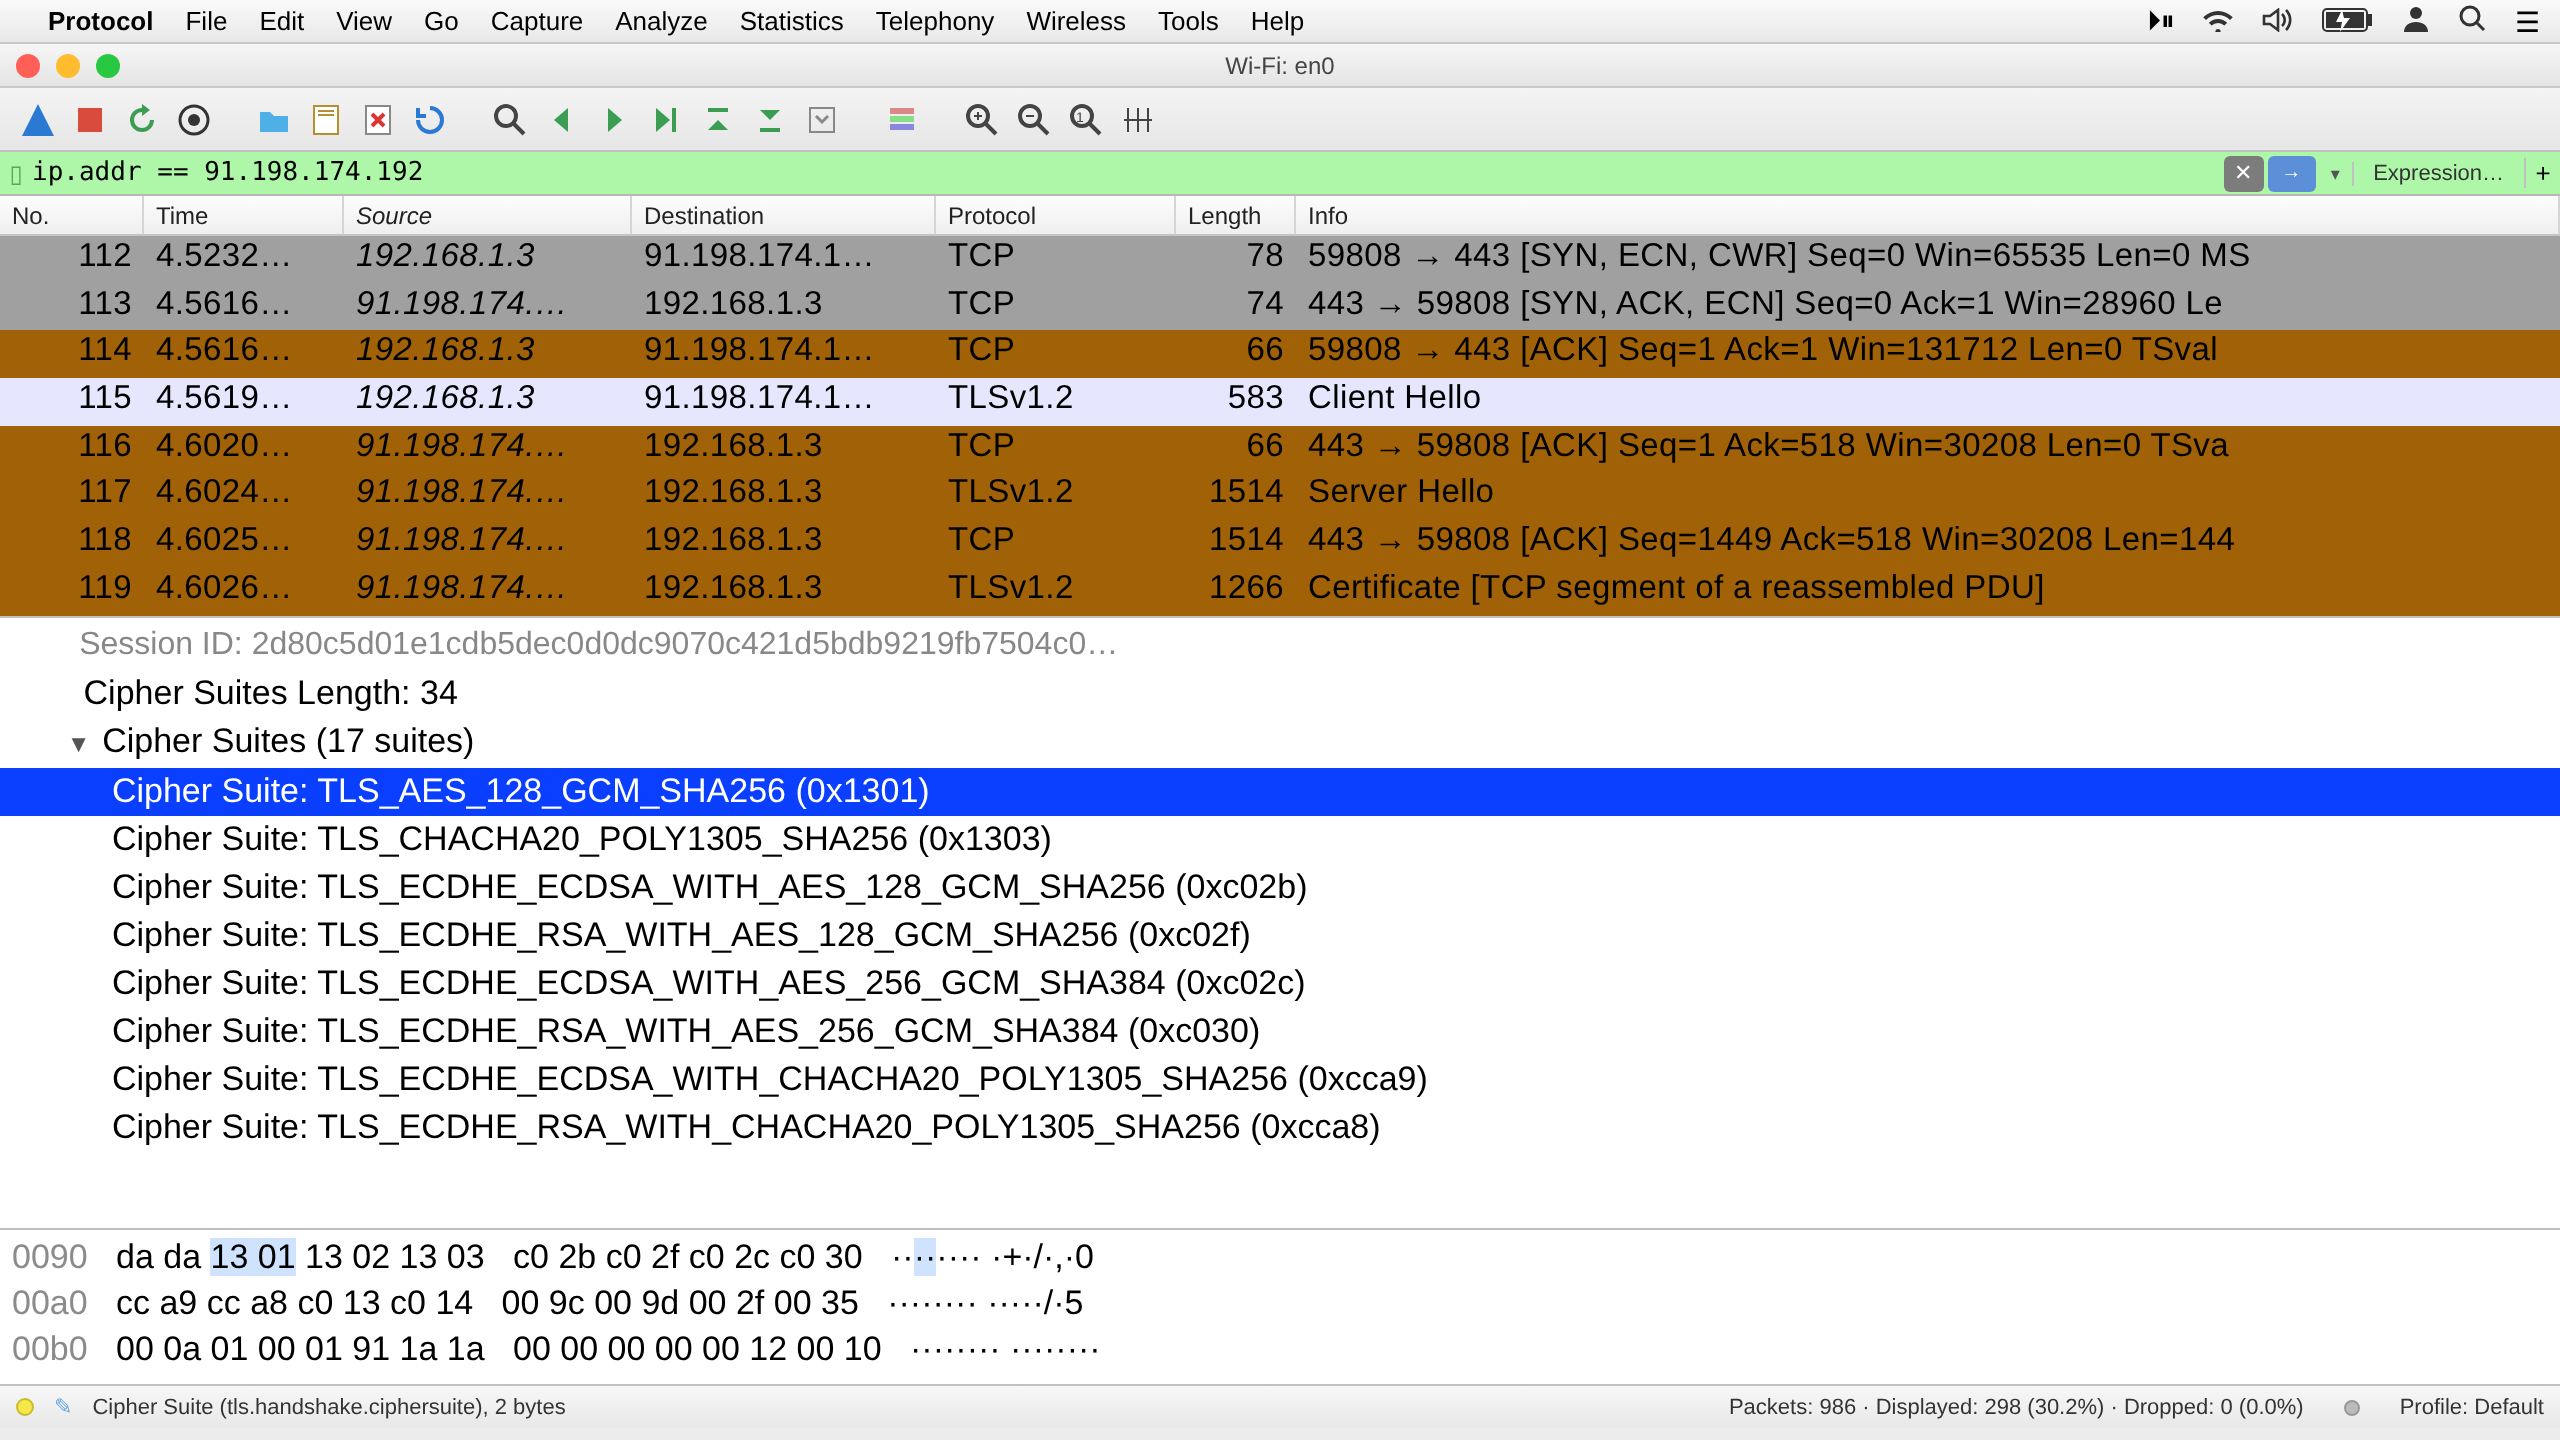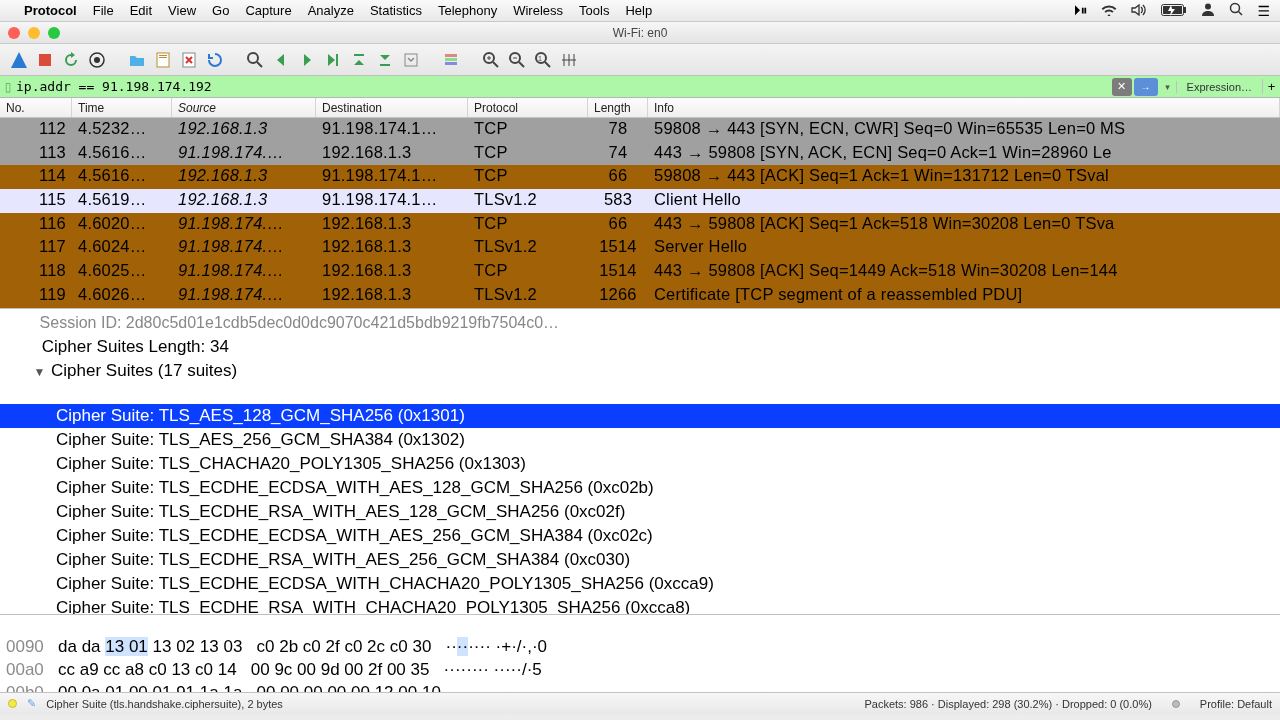--- a/index.html
+++ b/index.html
@@ -38,31 +38,31 @@
 
 
 .pl-header { height:20px; background:linear-gradient(#fdfdfd,#efefef); border-bottom:1px solid #c4c4c4; display:flex; font-size:12px; }
 .pl-header .col { border-right:1px solid #d5d5d5; padding:2px 6px; display:flex; align-items:center; color:#222; }
 .packet-list { height:190px; overflow:hidden; font-family:"Menlo","Monaco",monospace; font-size:16.5px; letter-spacing:0.2px; }
 .packet-row { height:23.7px; display:flex; white-space:nowrap; }
 .packet-row .col { padding:1px 6px; overflow:hidden; text-overflow:ellipsis; }
 .packet-row.bg-gray { background:#a0a0a0; color:#000; }
 .packet-row.bg-light { background:#a16207; }
 .packet-row.bg-sel { background:#e7e6ff; }
-.col-no{width:72px; text-align:right;} .col-time{width:100px;} .col-src{width:144px;font-style:italic;} .col-dst{width:152px;} .col-proto{width:120px;} .col-len{width:60px; text-align:center;} .col-info{flex:1;}
+.col-no{width:72px; text-align:right;} .col-time{width:100px;} .col-src{width:144px;font-style:italic;} .col-dst{width:152px;} .col-proto{width:120px;} .col-len{width:60px; text-align:right;} .col-info{flex:1;}
 
 
 .details { height:306px; overflow:hidden; background:#fff; border-top:1px solid #c0c0c0; font-family:"Menlo","Monaco",monospace; font-size:17px; line-height:24px; padding-top:2px; }
 .details .line { white-space:pre; padding:0 4px; }
 .details .line.cut{ color:#888; font-size:16px; overflow:hidden; }
-.details .line.sel { background:#0a3fff; color:#fff;margin-top:20px; }
+.details .line.sel { background:#0a3fff; color:#fff; }
 .details .tri { display:inline-block; width:14px; text-align:center; font-size:12px; color:#555; }
 
 
-.hexpane { height:78px; background:#fff; border-top:1px solid #c0c0c0; font-family:"Menlo","Monaco",monospace; font-size:17px; line-height:23px; padding:20px 6px; overflow:hidden; white-space:pre; }
+.hexpane { height:78px; background:#fff; border-top:1px solid #c0c0c0; font-family:"Menlo","Monaco",monospace; font-size:17px; line-height:23px; padding:2px 6px; overflow:hidden; white-space:pre; }
 .hexpane .offset { color:#8b8b8b; }
 .hexpane .hl { background:#cfe3ff; }
 
 
 .statusbar { height:22px; background:linear-gradient(#f7f7f7,#e8e8e8); border-top:1px solid #c2c2c2; display:flex; align-items:center; font-size:11px; padding:0 8px; gap:10px; color:#333; }
 .statusbar .led { width:9px; height:9px; border-radius:50%; background:#f6e84a; border:1px solid #c8bc2a; }
 .statusbar .right { margin-left:auto; display:flex; gap:20px; align-items:center; }
 .statusbar .greydot{width:8px;height:8px;border-radius:50%;background:#bbb;border:1px solid #999;}
 </style>
 </head>
@@ -355,21 +355,20 @@
       <div class="col col-len">1266</div>
       <div class="col col-info">Certificate [TCP segment of a reassembled PDU]</div>
     </div>
   </div>
 
 <div class="details" id="details">
     <div class="line cut">        Session ID: 2d80c5d01e1cdb5dec0d0dc9070c421d5bdb9219fb7504c0…</div>
     <div class="line">        Cipher Suites Length: 34</div>
     <div class="line">      <span class="tri">▼</span> Cipher Suites (17 suites)</div>
     <div class="line sel">           Cipher Suite: TLS_AES_128_GCM_SHA256 (0x1301)</div>
-    <div class="line">           Cipher Suite: TLS_AES_256_GCM_SHA384 (0x1302)</div>
     <div class="line">           Cipher Suite: TLS_CHACHA20_POLY1305_SHA256 (0x1303)</div>
     <div class="line">           Cipher Suite: TLS_ECDHE_ECDSA_WITH_AES_128_GCM_SHA256 (0xc02b)</div>
     <div class="line">           Cipher Suite: TLS_ECDHE_RSA_WITH_AES_128_GCM_SHA256 (0xc02f)</div>
     <div class="line">           Cipher Suite: TLS_ECDHE_ECDSA_WITH_AES_256_GCM_SHA384 (0xc02c)</div>
     <div class="line">           Cipher Suite: TLS_ECDHE_RSA_WITH_AES_256_GCM_SHA384 (0xc030)</div>
     <div class="line">           Cipher Suite: TLS_ECDHE_ECDSA_WITH_CHACHA20_POLY1305_SHA256 (0xcca9)</div>
     <div class="line">           Cipher Suite: TLS_ECDHE_RSA_WITH_CHACHA20_POLY1305_SHA256 (0xcca8)</div>
   </div>
 
 <div class="hexpane" id="hexpane"><div><span class="offset">0090</span>   da da <span class="hl">13 01</span> 13 02 13 03   c0 2b c0 2f c0 2c c0 30   ··<span class="hl">··</span>···· ·+·/·,·0</div><div><span class="offset">00a0</span>   cc a9 cc a8 c0 13 c0 14   00 9c 00 9d 00 2f 00 35   ········ ·····/·5</div><div><span class="offset">00b0</span>   00 0a 01 00 01 91 1a 1a   00 00 00 00 00 12 00 10   ········ ········</div></div>

